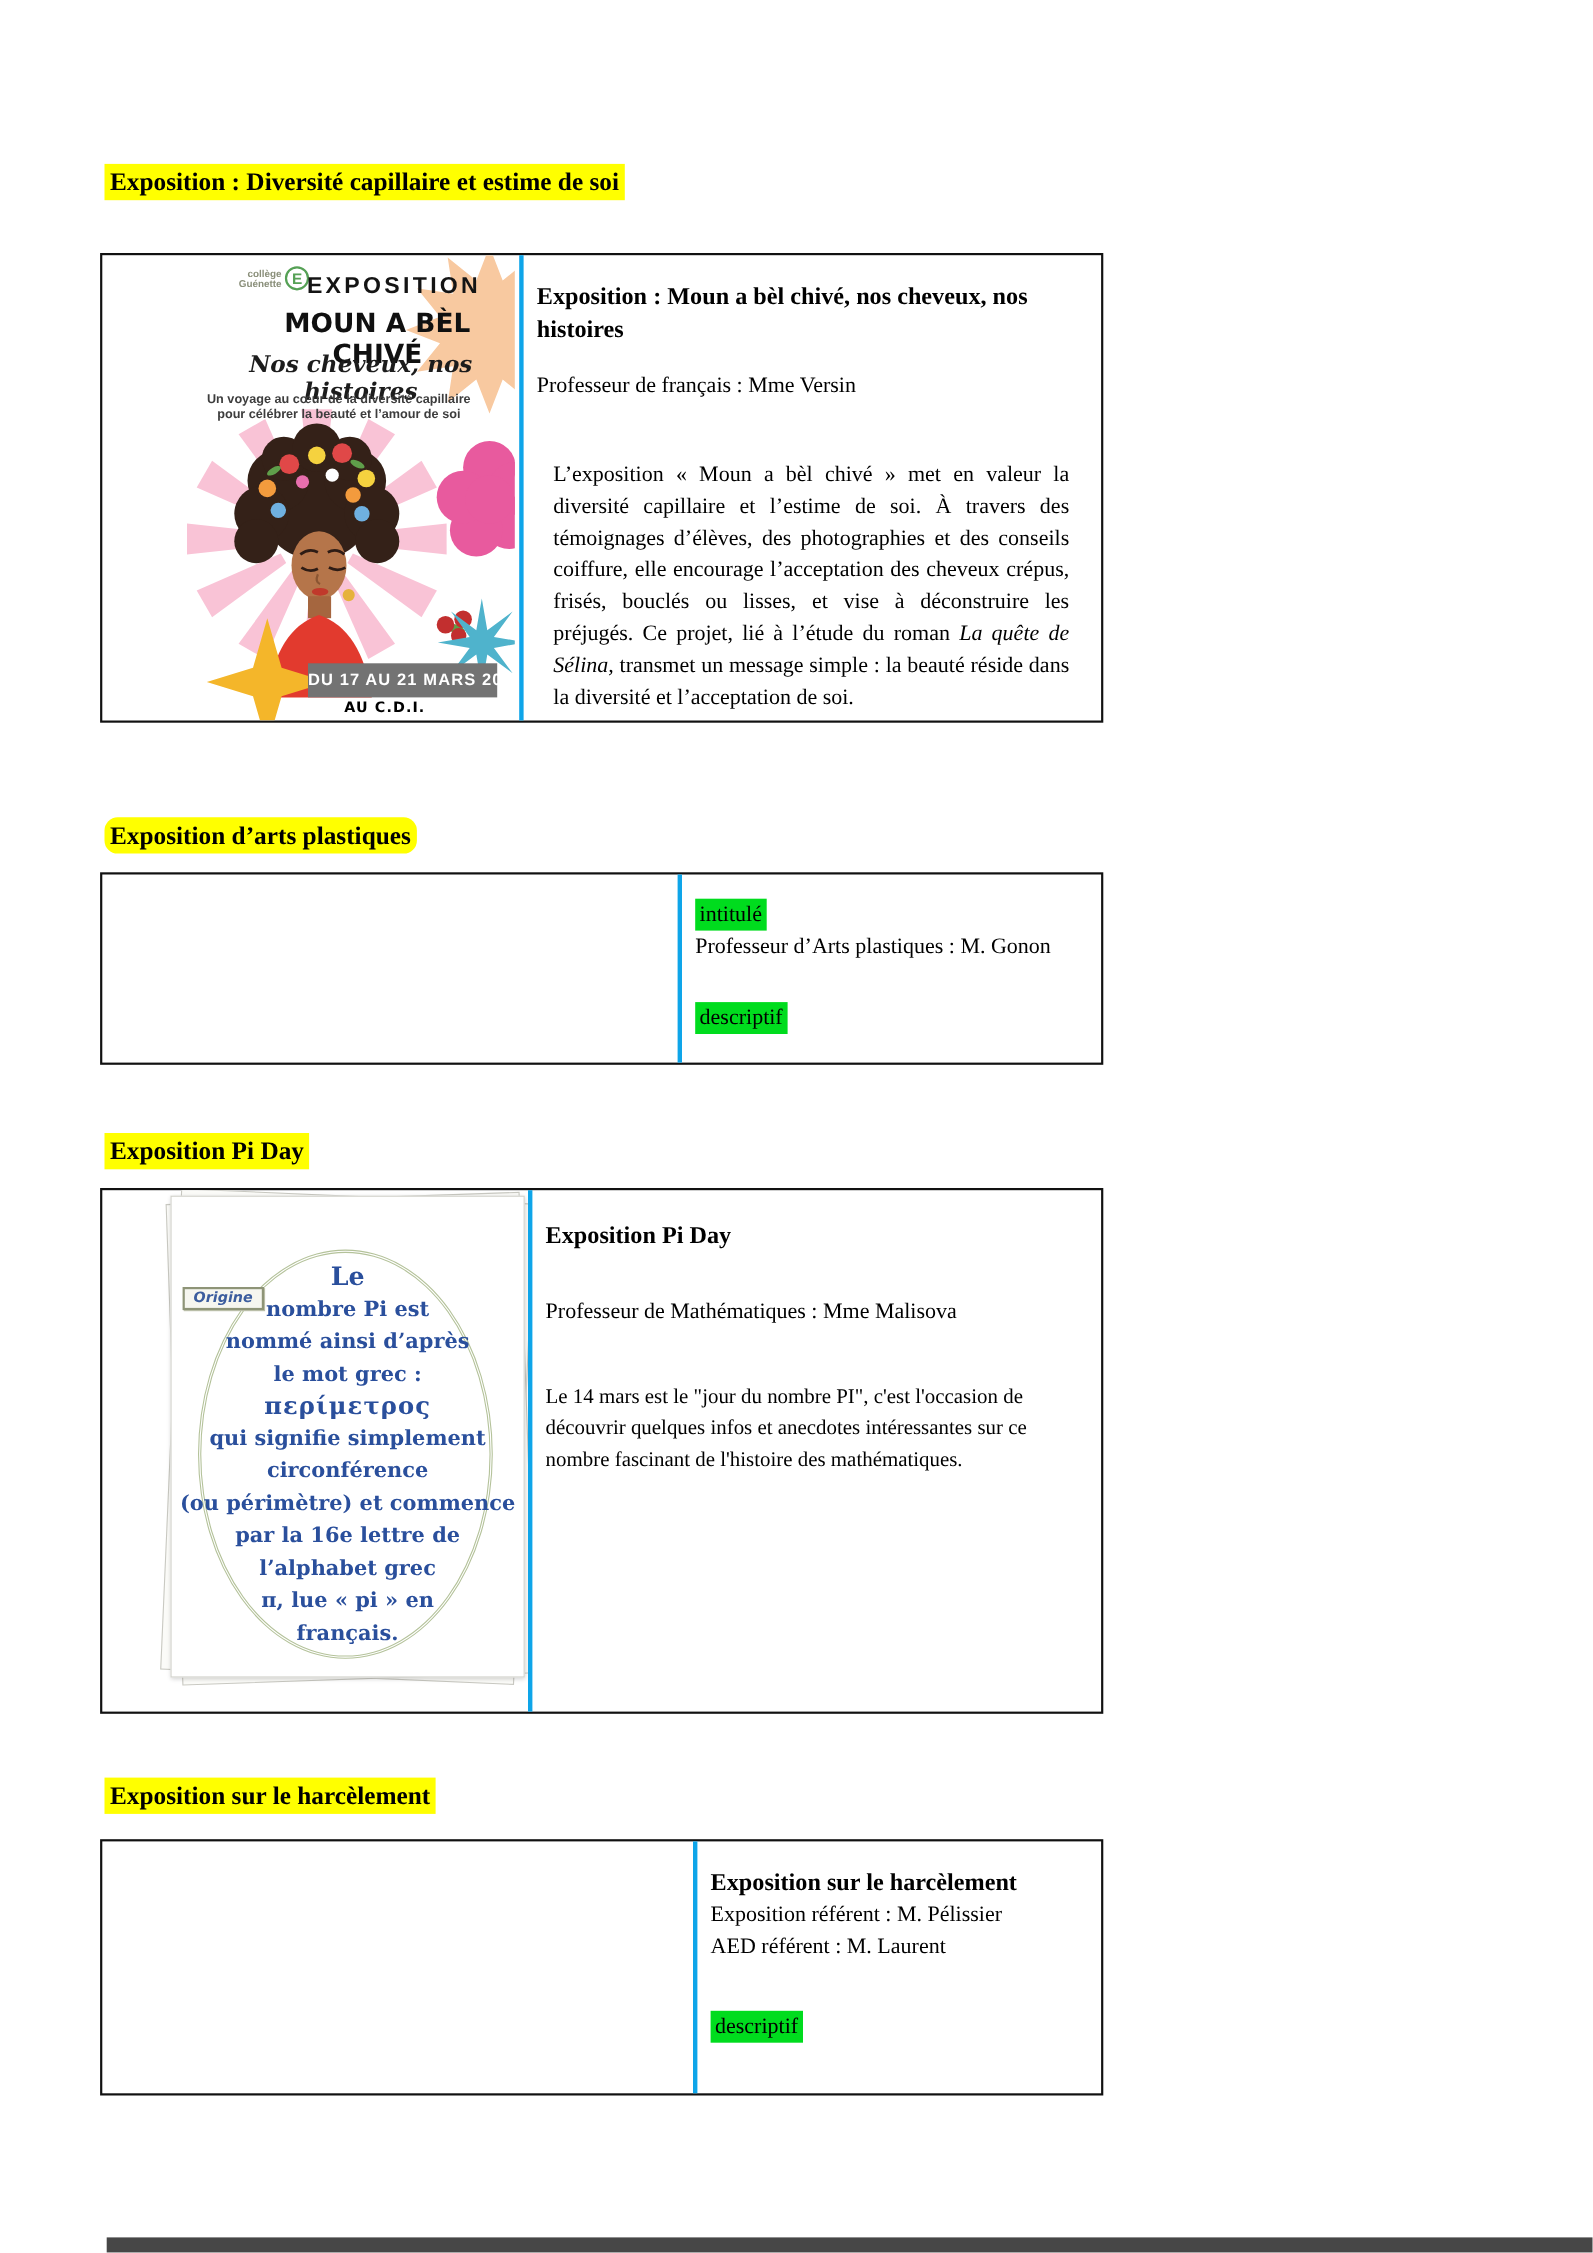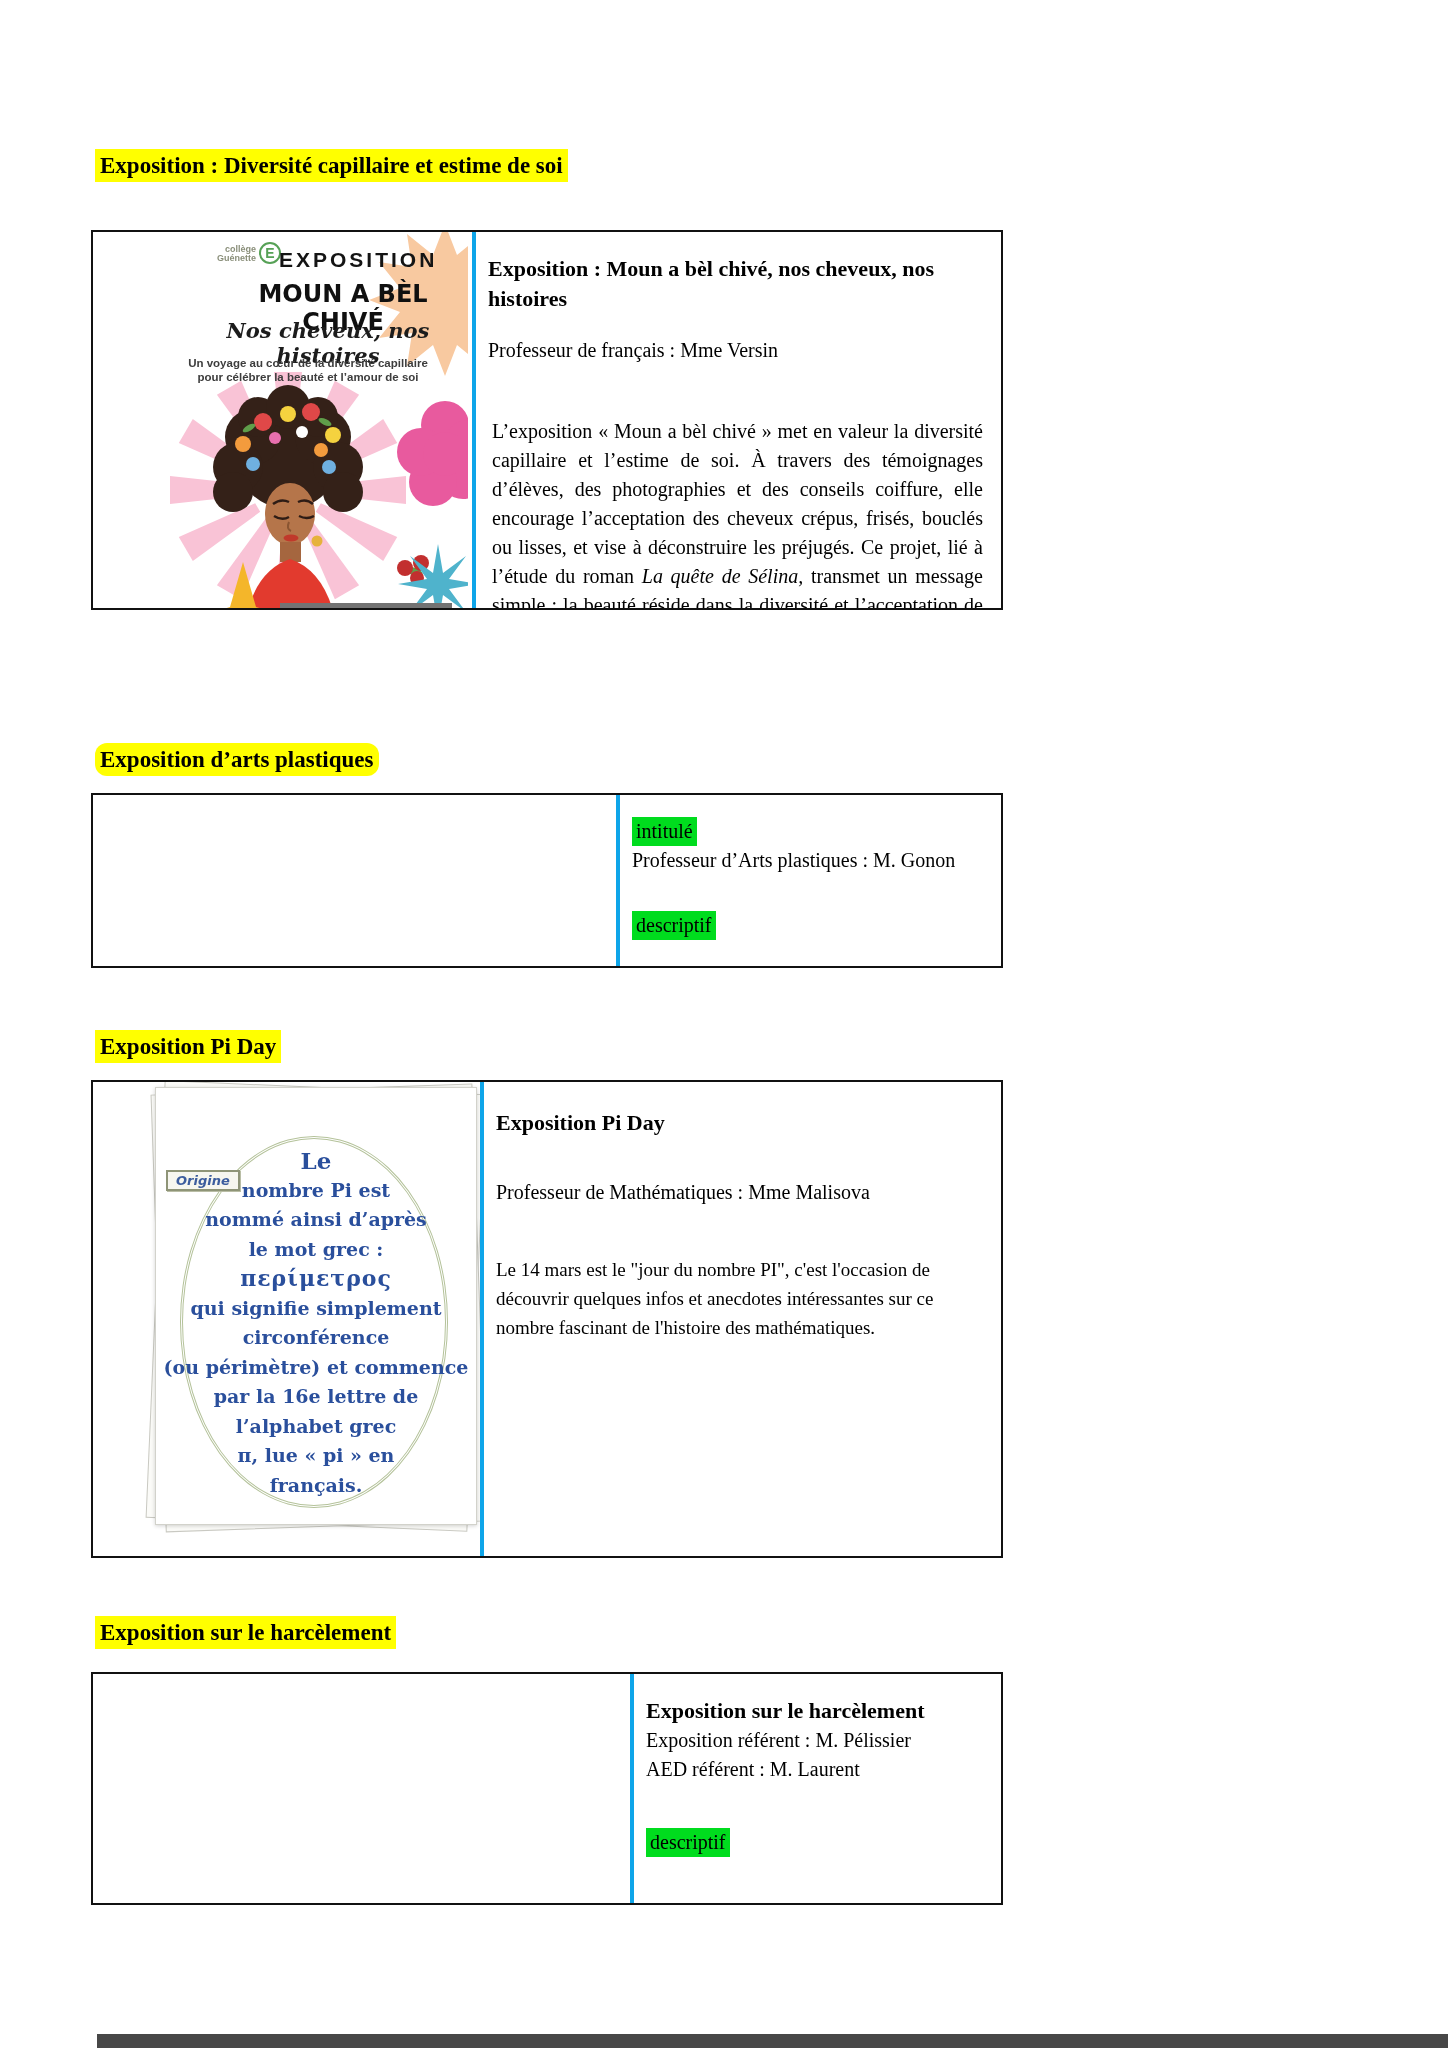--- a/index.html
+++ b/index.html
@@ -6,21 +6,21 @@
   *{box-sizing:border-box;}
   .page{position:relative;width:1448px;height:2048px;background:#ffffff;
         font-family:"Liberation Serif",serif;color:#000;overflow:hidden;}
   .h-yellow{position:absolute;display:inline-block;font-weight:bold;font-size:23px;
         line-height:33px;padding:0 5px;background:#ffff00;white-space:nowrap;}
   .tbl{position:absolute;display:flex;border:2px solid #111;background:#fff;}
   .tbl .cl{position:relative;overflow:hidden;flex:none;}
   .tbl .cr{position:relative;border-left:4px solid #0ea5e9;flex:1;padding:22px 14px 6px 12px;overflow:hidden;}
   .cell-title{font-weight:bold;font-size:22px;line-height:30px;}
   .body-line{font-size:20px;line-height:29px;}
-  .para{margin:4px;font-size:20px;line-height:29px;text-align:justify;}
+  .para{margin:15px;font-size:20px;line-height:29px;text-align:justify;}
   .para .it{font-style:italic;}
   .hl-g{display:inline-block;background:#00dc1e;padding:0 4px;line-height:29px;}
   
   .p1{position:absolute;inset:0;}
   .p1 svg{position:absolute;left:0;top:0;}
   .p1-logo{position:absolute;left:124px;top:10px;display:flex;align-items:flex-start;gap:3px;}
   .p1-logo .lg-txt{font-family:"Liberation Sans",sans-serif;font-weight:bold;font-size:9px;
         line-height:9px;color:#8a8f7a;text-align:right;margin-top:3px;}
   .p1-logo .lg-circ{width:22px;height:22px;border:2px solid #56a156;border-radius:50%;
         color:#56a156;font-family:"Liberation Sans",sans-serif;font-weight:bold;font-size:14px;
@@ -60,21 +60,21 @@
   .t3-para{margin:0;font-size:19px;line-height:29px;text-align:left;}
   .bottom-strip{position:absolute;left:97px;top:2034px;width:1351px;height:14px;background:#474747;}
 </style>
 </head>
 <body>
 
 <div class="page">
 
   <span class="h-yellow" style="left:95px;top:149px;">Exposition : Diversité capillaire et estime de soi</span>
 
-  <div class="tbl" style="left:91px;top:230px;width:912px;height:380px;">
+  <div class="tbl" style="left:91px;top:230px;width:912px;height:427px;">
     <div class="cl" style="width:379px;">
       <div class="p1">
         <svg width="375" height="423" viewBox="0 0 375 423">
 
           <polygon fill="#f8c9a0" points="428,68 397,56 418,30 385,35 390,2 364,23 352,-8 340,23 314,2 319,35 286,30 307,56 276,68 307,80 286,106 319,101 314,134 340,113 352,144 364,113 390,134 385,101 418,106 397,80"></polygon>
 
           <g fill="#f9c3d6" transform="translate(195,258)">
             <path d="M-5,-35 L-14,-118 L14,-118 L5,-35 Z"></path>
             <path d="M-5,-35 L-14,-118 L14,-118 L5,-35 Z" transform="rotate(30)"></path>
             <path d="M-5,-35 L-14,-118 L14,-118 L5,-35 Z" transform="rotate(60)"></path>

